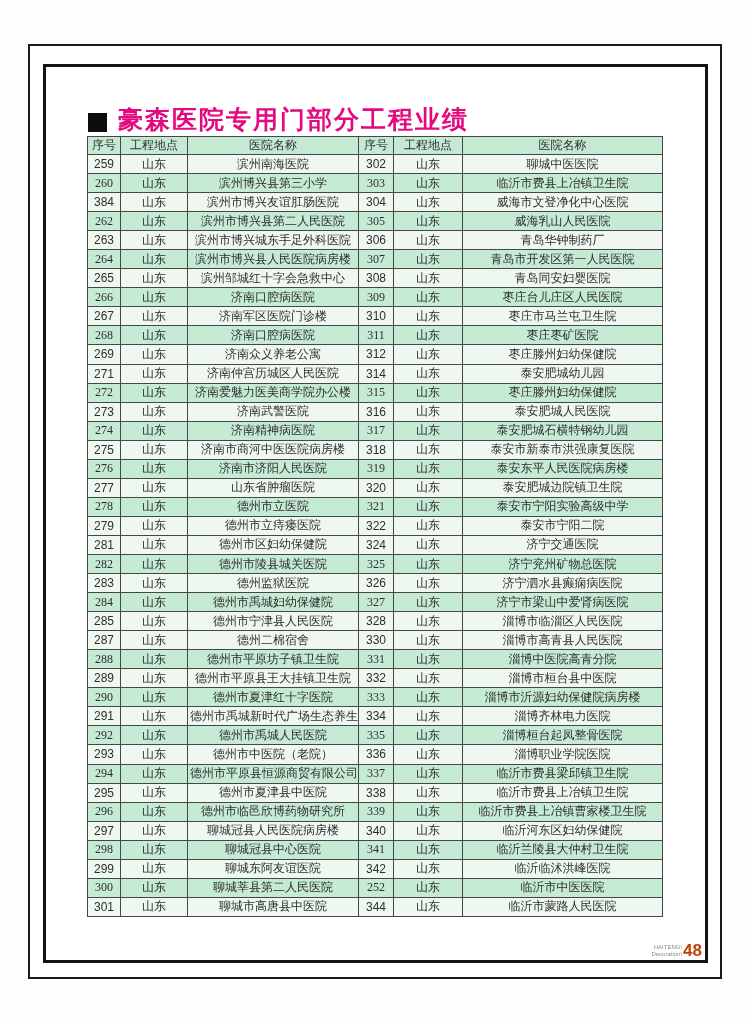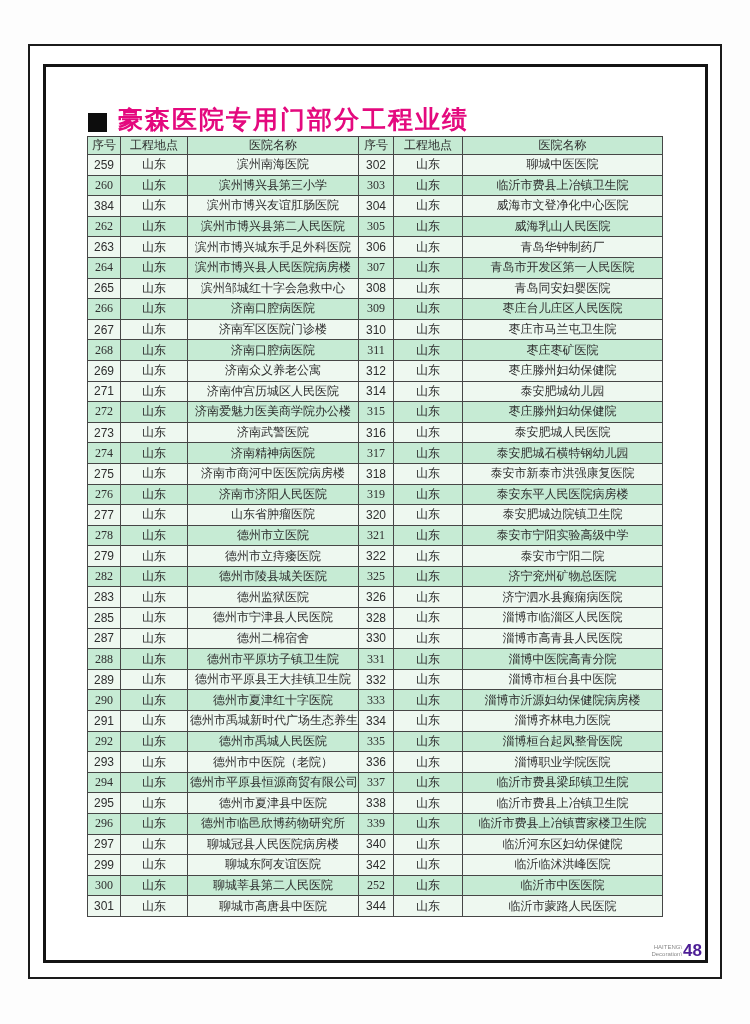--- a/index.html
+++ b/index.html
@@ -57,21 +57,21 @@
   .col-loc2{width:69px;}
   .col-hosp2{width:200px;}
   .footer-brand{
     position:absolute;left:640px;top:942px;width:62px;
     display:flex;align-items:center;justify-content:flex-end;
   }
   .brand-text{
     font-size:6px;color:#8a8a8a;text-align:right;line-height:1.15;margin-right:1px;
   }
   .page-number{
-    font-size:17px;font-weight:bold;color:#4c1d95;line-height:1;
+    font-size:17px;font-weight:bold;color:#c2410c;line-height:1;
   }
 </style>
 </head>
 <body>
 
 <div class="page">
   <div class="outer-frame"></div>
   <div class="inner-frame"></div>
 
   <div class="title-row">
@@ -253,36 +253,52 @@
           <td>泰安市宁阳实验高级中学</td>
         </tr>
         <tr class="light">
           <td>279</td>
           <td>山东</td>
           <td>德州市立痔瘘医院</td>
           <td>322</td>
           <td>山东</td>
           <td>泰安市宁阳二院</td>
         </tr>
+        <tr class="light">
+          <td>281</td>
+          <td>山东</td>
+          <td>德州市区妇幼保健院</td>
+          <td>324</td>
+          <td>山东</td>
+          <td>济宁交通医院</td>
+        </tr>
         <tr class="green">
           <td>282</td>
           <td>山东</td>
           <td>德州市陵县城关医院</td>
           <td>325</td>
           <td>山东</td>
           <td>济宁兖州矿物总医院</td>
         </tr>
         <tr class="light">
           <td>283</td>
           <td>山东</td>
           <td>德州监狱医院</td>
           <td>326</td>
           <td>山东</td>
           <td>济宁泗水县癫痫病医院</td>
         </tr>
+        <tr class="green">
+          <td>284</td>
+          <td>山东</td>
+          <td>德州市禹城妇幼保健院</td>
+          <td>327</td>
+          <td>山东</td>
+          <td>济宁市梁山中爱肾病医院</td>
+        </tr>
         <tr class="light">
           <td>285</td>
           <td>山东</td>
           <td>德州市宁津县人民医院</td>
           <td>328</td>
           <td>山东</td>
           <td>淄博市临淄区人民医院</td>
         </tr>
         <tr class="light">
           <td>287</td>
@@ -364,20 +380,28 @@
           <td>山东</td>
           <td>临沂市费县上冶镇曹家楼卫生院</td>
         </tr>
         <tr class="light">
           <td>297</td>
           <td>山东</td>
           <td>聊城冠县人民医院病房楼</td>
           <td>340</td>
           <td>山东</td>
           <td>临沂河东区妇幼保健院</td>
+        </tr>
+        <tr class="green">
+          <td>298</td>
+          <td>山东</td>
+          <td>聊城冠县中心医院</td>
+          <td>341</td>
+          <td>山东</td>
+          <td>临沂兰陵县大仲村卫生院</td>
         </tr>
         <tr class="light">
           <td>299</td>
           <td>山东</td>
           <td>聊城东阿友谊医院</td>
           <td>342</td>
           <td>山东</td>
           <td>临沂临沭洪峰医院</td>
         </tr>
         <tr class="green">

